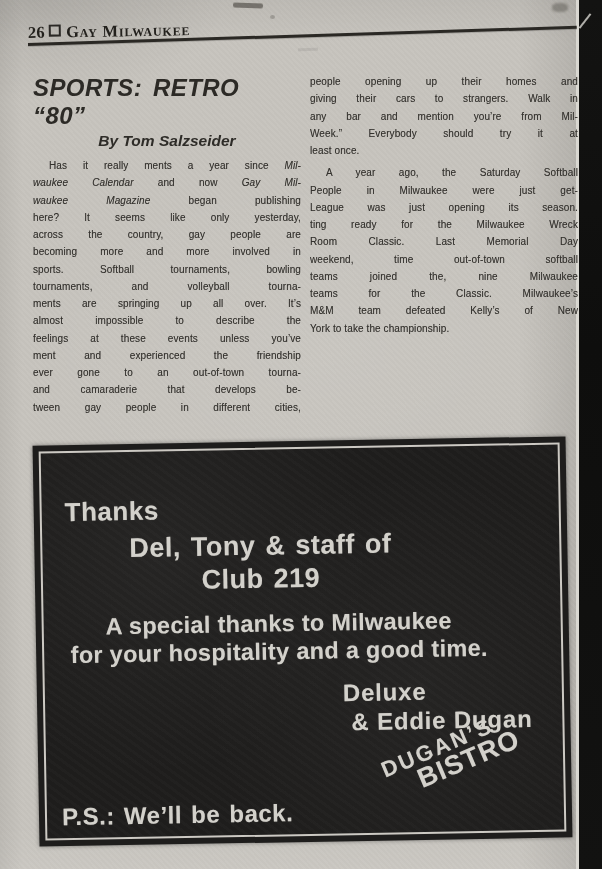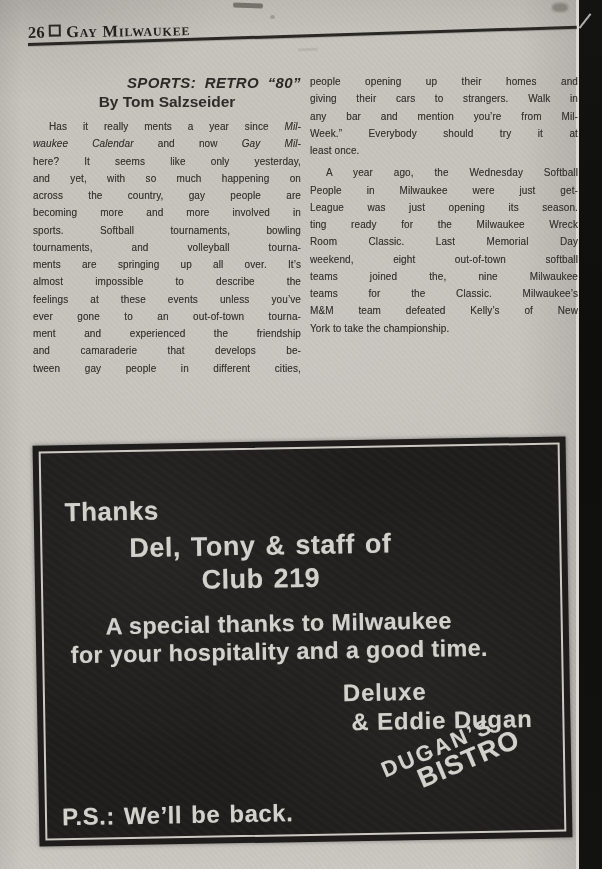--- a/index.html
+++ b/index.html
@@ -39,23 +39,23 @@
   .sq{display:inline-block;width:8px;height:8px;border:2px solid #2a2825;
       margin:0 5px 0 4px;vertical-align:1px;background:transparent;}
   .rule{position:absolute;left:28px;top:43px;width:549px;height:3px;
         background:var(--rule,#2a2824);transform:rotate(-1.8deg);transform-origin:left center;
         box-shadow:0 1px 0 rgba(0,0,0,0.15);}
 
   
   .cols{position:absolute;left:33px;top:68px;width:548px;display:flex;gap:9px;
         color:var(--ink,#34322e);}
   .col{width:268px;}
-  .a-title{margin-top:6px;text-align:right;font-size:15px;font-weight:bold;font-style:italic;
+  .a-title{margin-top:6px;text-align:left;font-size:24px;font-weight:bold;font-style:italic;
            letter-spacing:0.4px;word-spacing:4px;color:#2c2a26;}
-  .byline{margin-top:2px;text-align:center;font-size:15.5px;font-weight:bold;color:#2e2c28;}
+  .byline{margin-top:2px;text-align:center;font-size:15.5px;font-weight:bold;color:#2e2c28;font-style:italic;}
   .bodytext{margin:0;font-size:10px;line-height:17.25px;letter-spacing:0.1px;
             text-shadow:0 0 0.6px rgba(45,43,40,0.4);}
   .colL .bodytext{margin-top:7px;}
   .colR{padding-top:5px;}
   .colR .bodytext + .bodytext{margin-top:5px;}
   .ln{display:block;text-align:justify;text-align-last:justify;}
   .ln.endl{text-align-last:left;}
   .ln.ind{text-indent:16px;}
   .bodytext i{font-style:italic;}
 
@@ -94,50 +94,50 @@
     </div>
     <div class="rule"></div>
 
     <div class="cols">
       <div class="col colL">
         <div class="a-title">SPORTS: RETRO “80”</div>
         <div class="byline">By Tom Salzseider</div>
         <p class="bodytext">
             <span class="ln ind"><span>Has it really ments a year since </span><i>Mil-</i></span>
             <span class="ln"><i>waukee Calendar</i><span> and now </span><i>Gay Mil-</i></span>
+            <span class="ln"><i>waukee Magazine</i><span> began publishing</span></span>
             <span class="ln"><span>here? It seems like only yesterday,</span></span>
-            <span class="ln"><span>and yet, with so much happening on</span></span>
             <span class="ln"><span>across the country, gay people are</span></span>
             <span class="ln"><span>becoming more and more involved in</span></span>
             <span class="ln"><span>sports. Softball tournaments, bowling</span></span>
             <span class="ln"><span>tournaments, and volleyball tourna-</span></span>
             <span class="ln"><span>ments are springing up all over. It’s</span></span>
             <span class="ln"><span>almost impossible to describe the</span></span>
             <span class="ln"><span>feelings at these events unless you’ve</span></span>
+            <span class="ln"><span>ment and experienced the friendship</span></span>
             <span class="ln"><span>ever gone to an out-of-town tourna-</span></span>
-            <span class="ln"><span>ment and experienced the friendship</span></span>
             <span class="ln"><span>and camaraderie that develops be-</span></span>
             <span class="ln"><span>tween gay people in different cities,</span></span>
           </p>
       </div>
       <div class="col colR">
         <p class="bodytext">
             <span class="ln"><span>people opening up their homes and</span></span>
             <span class="ln"><span>giving their cars to strangers. Walk in</span></span>
             <span class="ln"><span>any bar and mention you’re from Mil-</span></span>
             <span class="ln"><span>Week.” Everybody should try it at</span></span>
             <span class="ln endl"><span>least once.</span></span>
           </p>
         <p class="bodytext">
-            <span class="ln ind"><span>A year ago, the Wednesday Softball</span></span>
+            <span class="ln ind"><span>A year ago, the Saturday Softball</span></span>
             <span class="ln"><span>People in Milwaukee were just get-</span></span>
             <span class="ln"><span>League was just opening its season.</span></span>
             <span class="ln"><span>ting ready for the Milwaukee Wreck</span></span>
             <span class="ln"><span>Room Classic. Last Memorial Day</span></span>
-            <span class="ln"><span>weekend, eight out-of-town softball</span></span>
+            <span class="ln"><span>weekend, time out-of-town softball</span></span>
             <span class="ln"><span>teams joined the, nine Milwaukee</span></span>
             <span class="ln"><span>teams for the Classic. Milwaukee’s</span></span>
             <span class="ln"><span>M&amp;M team defeated Kelly’s of New</span></span>
             <span class="ln endl"><span>York to take the championship.</span></span>
           </p>
       </div>
     </div>
 
     <div class="ad">
       <div class="ad-inner">

